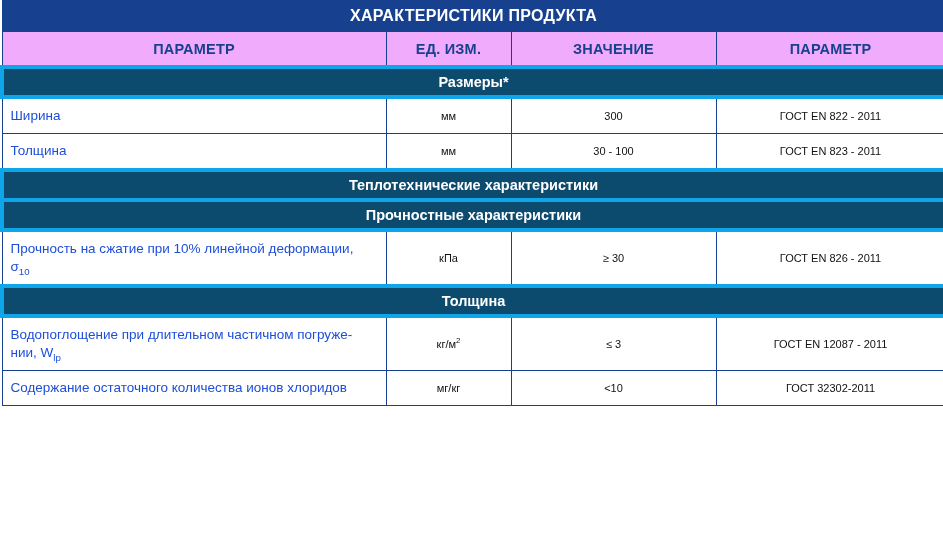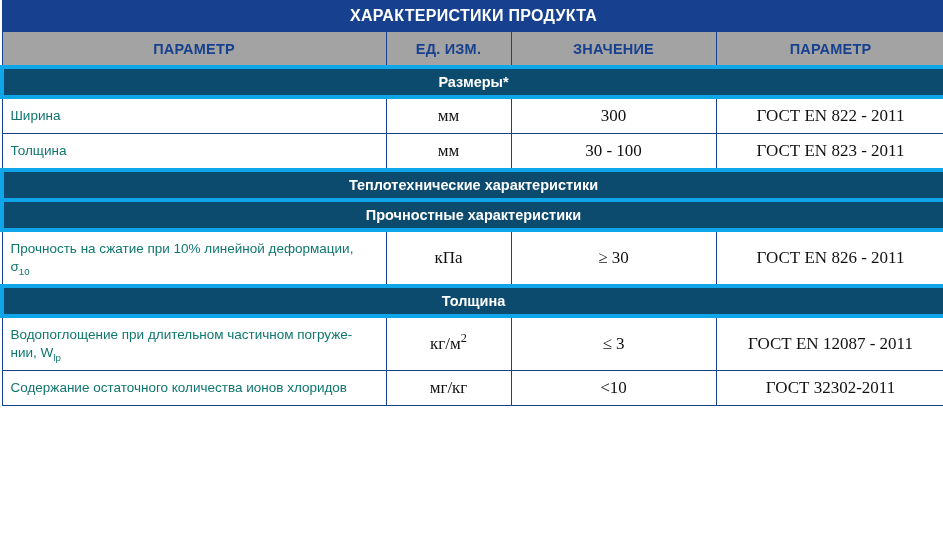--- a/index.html
+++ b/index.html
@@ -44,21 +44,21 @@
     font-weight: bold;
     font-size: 16px;
     text-align: center;
     height: 30px;
     letter-spacing: 0.3px;
     border: 1px solid #17418f;
   }
 
   
   .col-head {
-    background: #a3a3a3;
+    background: #f0abfc;
     color: #17418f;
     font-weight: bold;
     font-size: 14.5px;
     text-align: center;
     height: 33px;
     letter-spacing: 0.2px;
   }
 
   
   .section-bar {
@@ -70,28 +70,27 @@
     height: 26px;
     border: 4px solid #0ea5e9;
   }
 
   
   .cell-param {
     text-align: left;
     padding: 5px 8px 5px 8px;
     font-size: 13.5px;
     line-height: 1.35;
-    color: #0f766e;
+    color: #1d4ed8;
   }
   .cell-center {
     text-align: center;
-    font-size: 17px;
+    font-size: 11px;
     color: #111111;
     padding: 5px 4px;
-    font-family: Liberation Serif, serif;
   }
   tr.data-row td { height: 24px; }
   tr.data-row.tall td { height: 42px; }
 
   sub {
     font-size: 0.72em;
     vertical-align: sub;
     line-height: 0;
   }
   sup {

